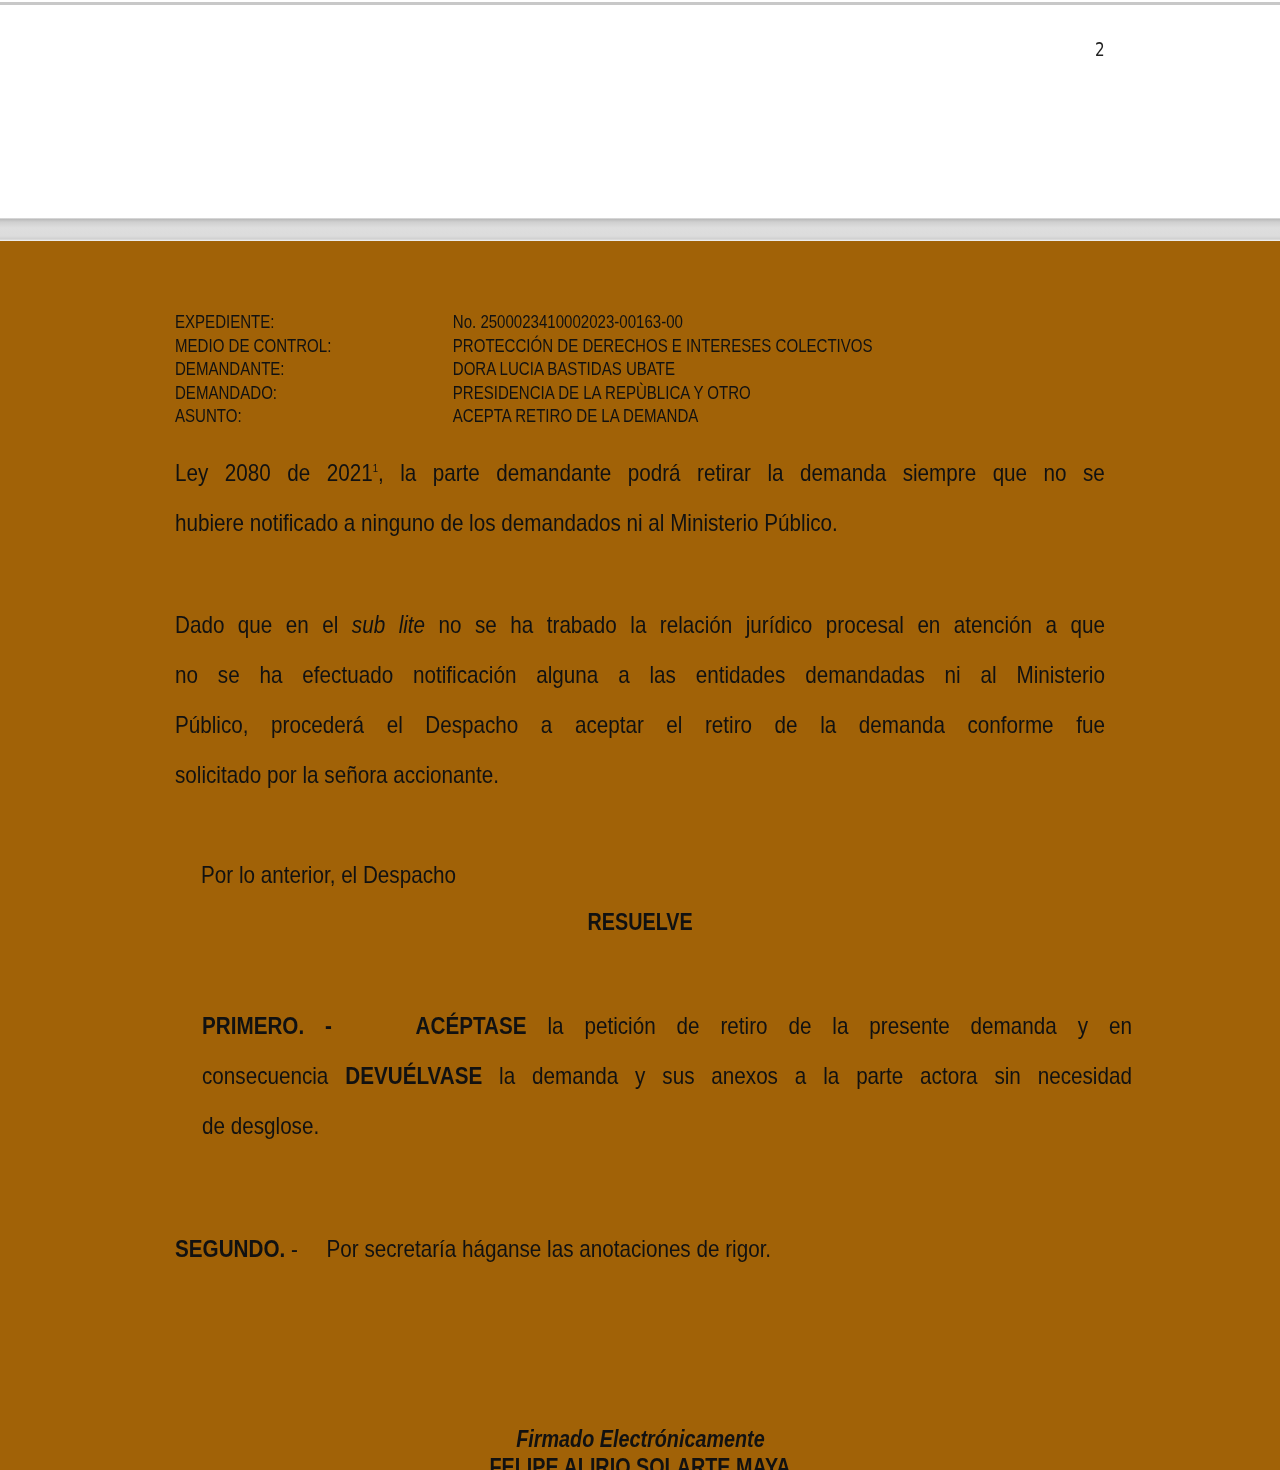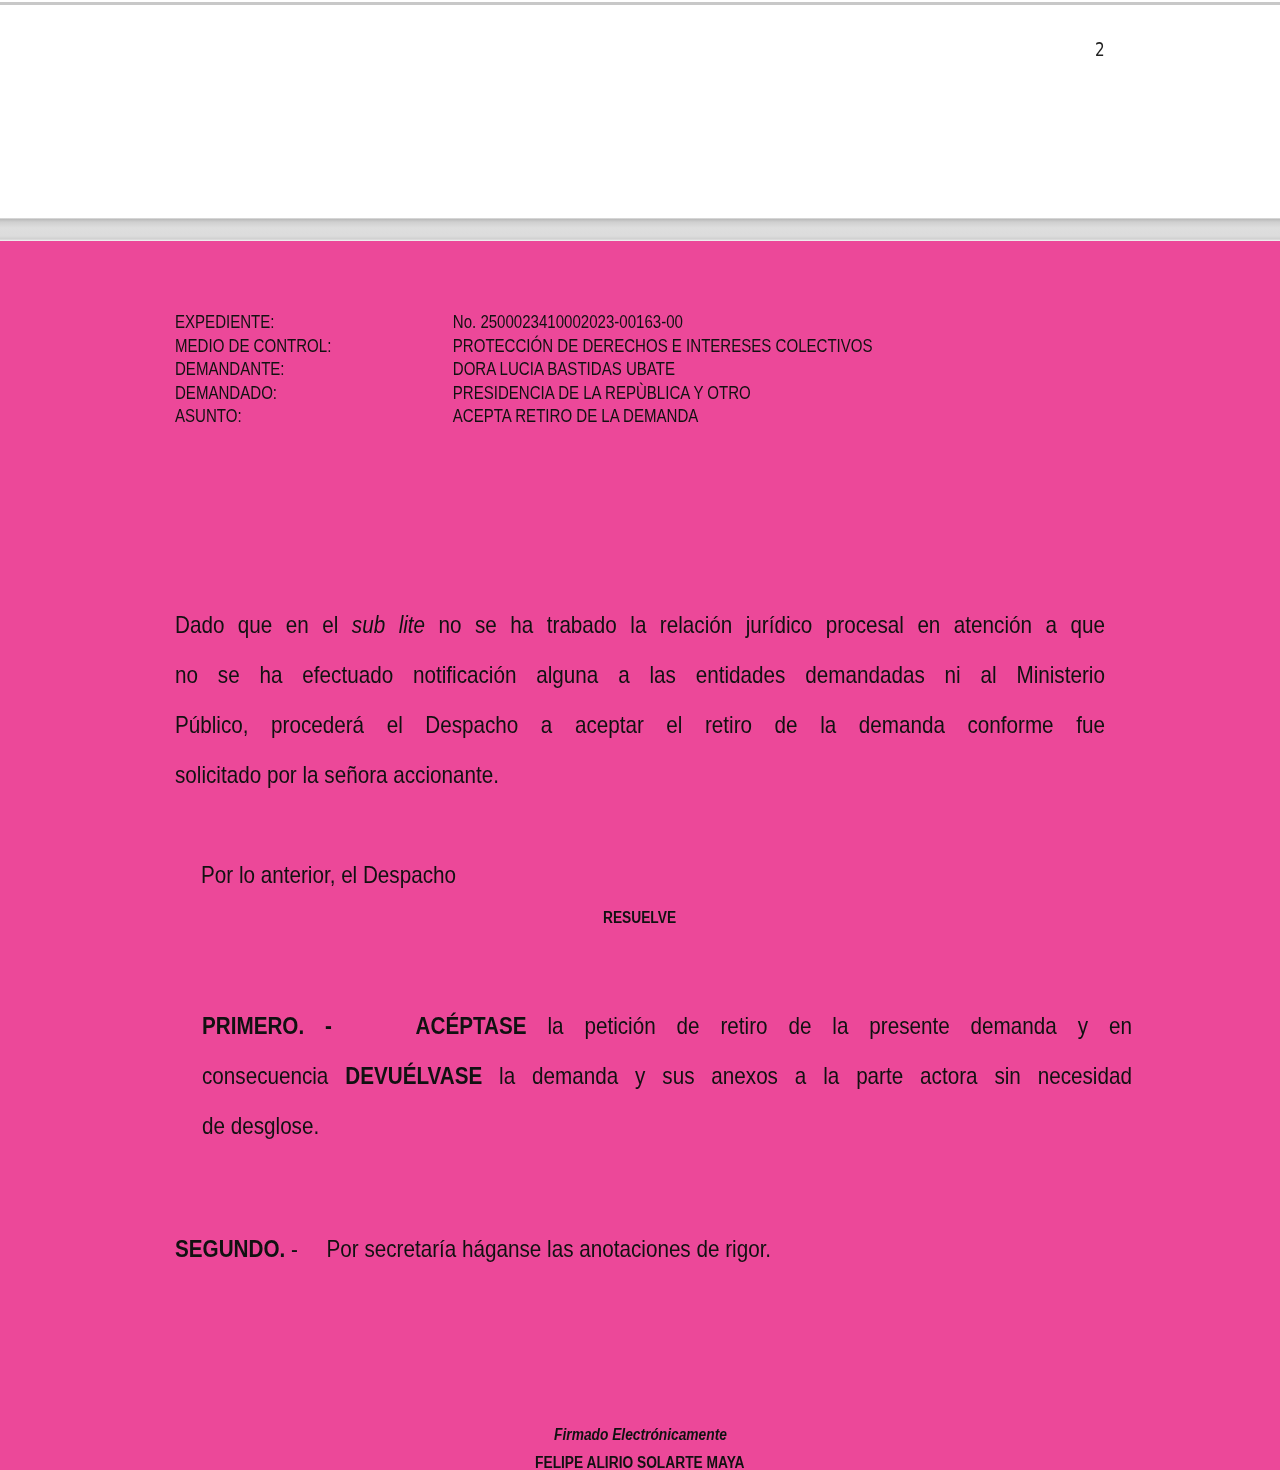--- a/index.html
+++ b/index.html
@@ -22,21 +22,21 @@
       position: absolute; left: 1095px; top: 33px;
       font-size: 19px; font-family: "DejaVu Sans", sans-serif;
       color: #222; transform: scaleX(0.8); transform-origin: left top;
     }
     .page-gap {
       position: absolute; left: 0; top: 218px; width: 1280px; height: 23px;
       background: linear-gradient(to bottom, #f2f2f2 0px, #b9b9b9 1px, #cfcfcf 4px, #dedede 10px, #dcdcdc 18px, #d0d0d0 21px, #f6f6f6 23px);
     }
     .page2 {
       position: absolute; left: 0; top: 241px; width: 1280px; height: 1229px;
-      background: #ec4899;
+      background: #a16207;
     }
     .hdr {
       position: absolute; left: 175px; top: 70px;
       font-size: 17.5px; line-height: 23.6px;
       transform: scaleX(0.86); transform-origin: left top;
     }
     .hdr-row { display: flex; white-space: nowrap; }
     .hdr-label { width: 323px; }
     .body-text {
       position: absolute; left: 175px; width: 930px;
@@ -49,21 +49,21 @@
       transform: scaleX(0.861); transform-origin: left top;
       text-align: justify;
     }
     .line { display: block; white-space: nowrap; }
     .justify {
       text-align: justify; text-align-last: justify; white-space: normal;
     }
     sup { font-size: 11px; vertical-align: 9px; line-height: 0; }
     .center {
       position: absolute; left: 0; width: 1280px; text-align: center;
-      font-size: 16px; font-weight: bold;
+      font-size: 23px; font-weight: bold;
     }
     .center span { display: inline-block; transform: scaleX(0.86); }
     b { font-weight: bold; }
   </style>
 </head>
 <body>
 
 <div class="topline"></div>
 
 <div class="page1">
@@ -90,20 +90,26 @@
     <div class="hdr-row">
       <span class="hdr-label">DEMANDADO:</span>
       <span>PRESIDENCIA DE LA REPÙBLICA Y OTRO</span>
     </div>
     <div class="hdr-row">
       <span class="hdr-label">ASUNTO:</span>
       <span>ACEPTA RETIRO DE LA DEMANDA</span>
     </div>
   </div>
 
+  <div class="body-text" style="top:207px;">
+    <div class="inner">
+      <span class="line justify"><span>Ley 2080 de 2021</span><sup>1</sup><span>, la parte demandante podrá retirar la demanda siempre que no se</span></span>
+      <span class="line">hubiere notificado a ninguno de los demandados ni al Ministerio Público.</span>
+    </div>
+  </div>
 
   <div class="body-text" style="top:359px;">
     <div class="inner">
       <span class="line justify"><span>Dado que en el </span><i>sub lite</i><span> no se ha trabado la relación jurídico procesal en atención a que</span></span>
       <span class="line justify">no se ha efectuado notificación alguna a las entidades demandadas ni al Ministerio</span>
       <span class="line justify">Público, procederá el Despacho a aceptar el retiro de la demanda conforme fue</span>
       <span class="line">solicitado por la señora accionante.</span>
     </div>
   </div>
 

